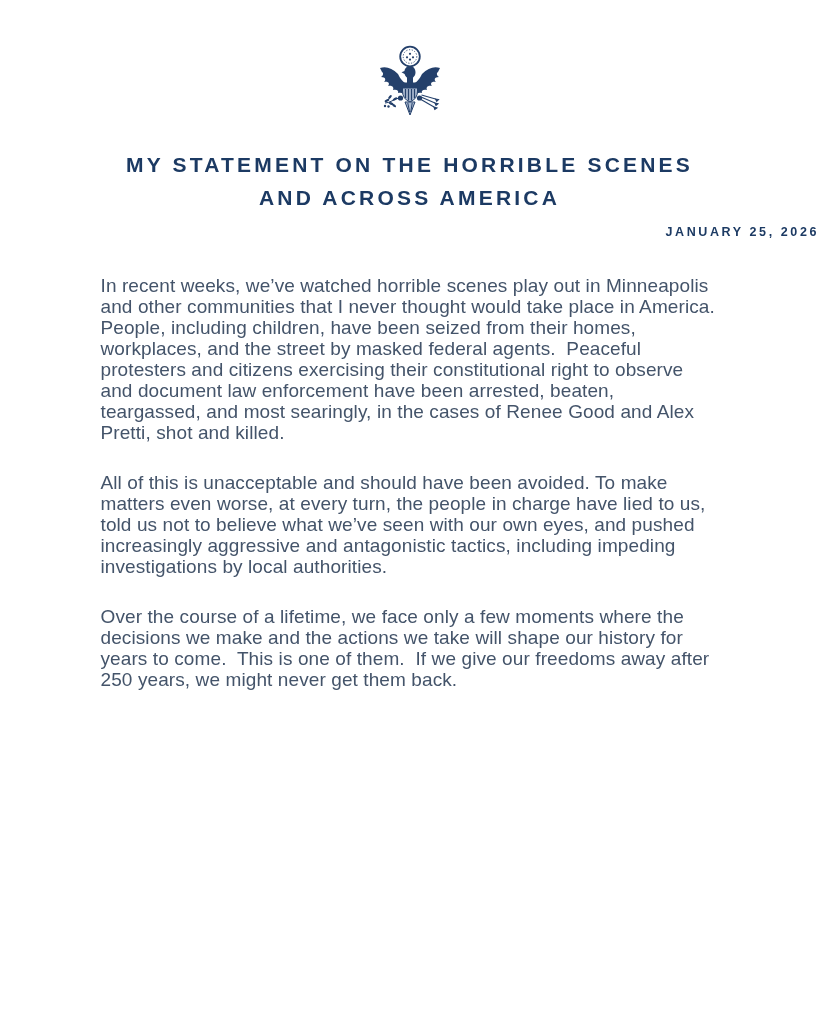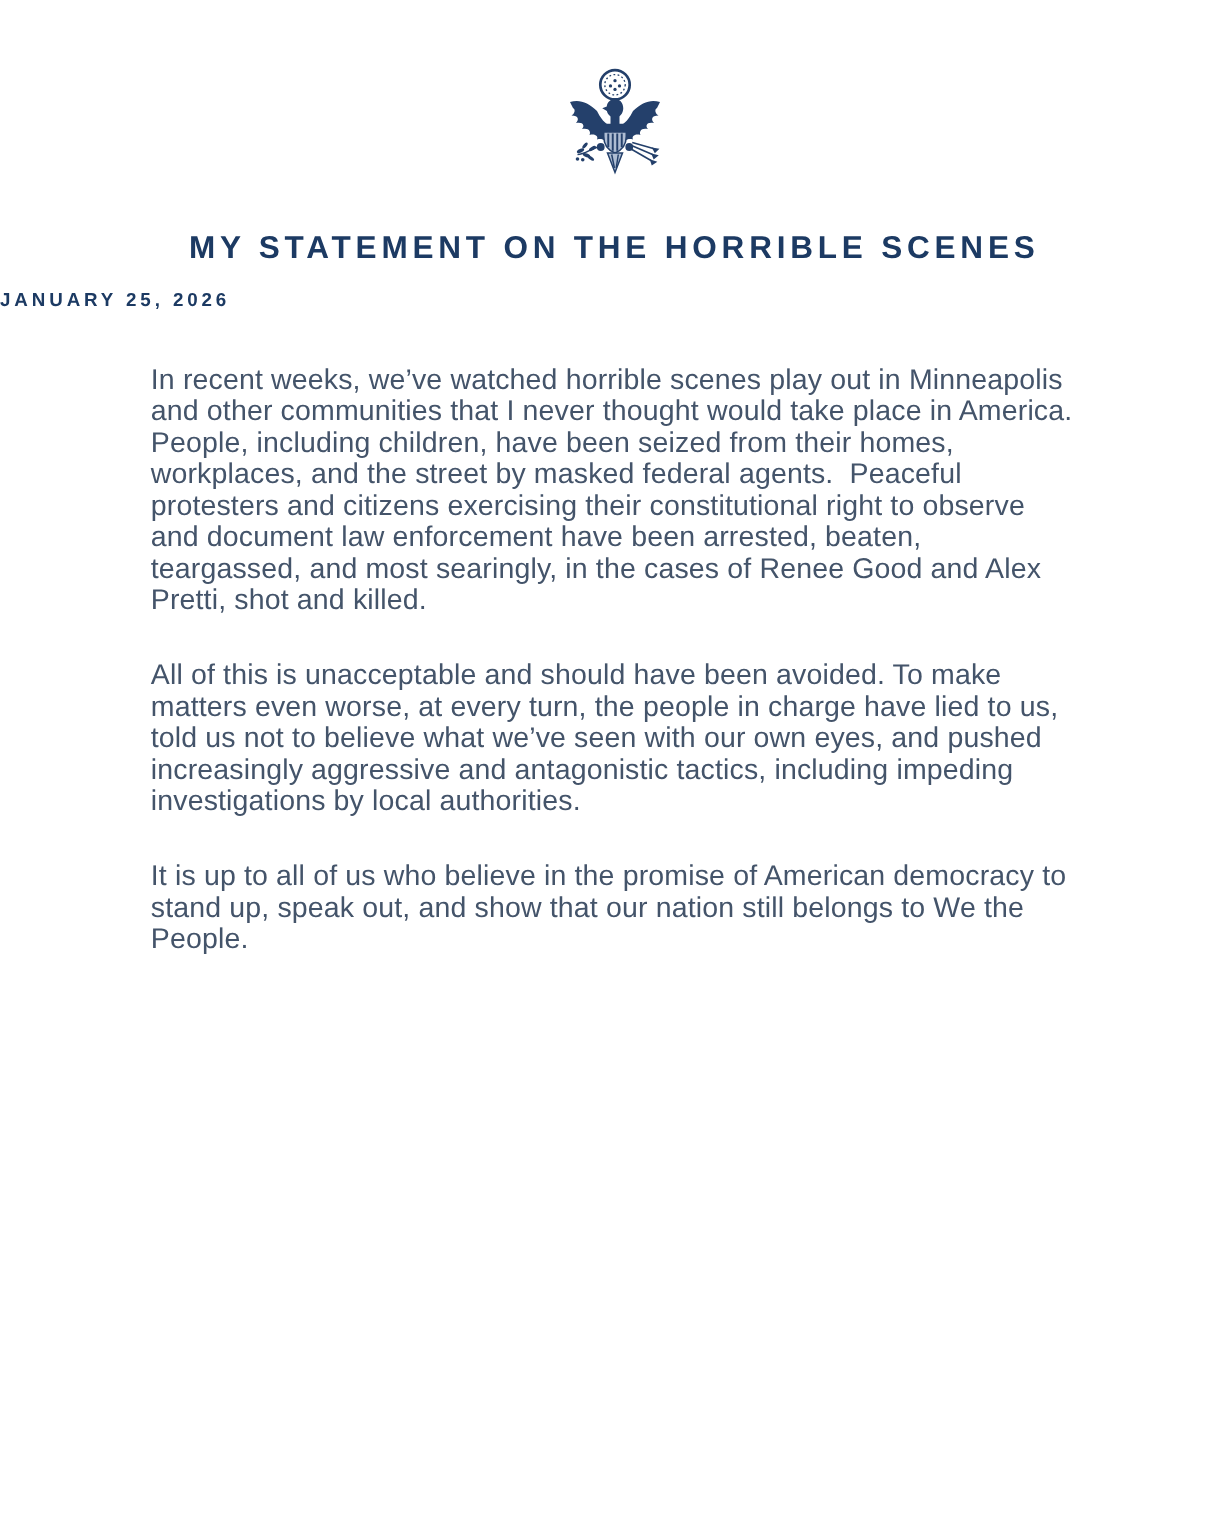--- a/index.html
+++ b/index.html
@@ -33,21 +33,21 @@
     line-height: 33px;
     font-weight: 700;
     letter-spacing: 3.2px;
     color: #1c3a63;
   }
   .title .title-line {
     display: block;
   }
   .date-line {
     margin-top: 11px;
-    text-align: left;
+    text-align: right;
     font-size: 12.5px;
     font-weight: 700;
     letter-spacing: 2.6px;
     color: #1c3a63;
   }
   .content {
     width: 618px;
     margin: 36px auto 0 auto;
   }
   .content p {
@@ -121,23 +121,24 @@
           <path d="M57,58 l3,0.8 -2,1.6 Z"></path>
           <path d="M56,62 l3,1 -2.2,1.5 Z"></path>
           <path d="M57.5,54 l3,0.5 -1.8,1.8 Z"></path>
         </g>
       </svg>
     </span>
   </div>
 
   <h1 class="title">
     <span class="title-line">MY STATEMENT ON THE HORRIBLE SCENES</span>
+    <span class="title-line">AND ACROSS AMERICA</span>
   </h1>
 
   <div class="date-line">JANUARY 25, 2026</div>
 
   <div class="content">
     <p>In recent weeks, we’ve watched horrible scenes play out in Minneapolis and other communities that I never thought would take place in America.  People, including children, have been seized from their homes, workplaces, and the street by masked federal agents.  Peaceful protesters and citizens exercising their constitutional right to observe and document law enforcement have been arrested, beaten, teargassed, and most searingly, in the cases of Renee Good and Alex Pretti, shot and killed.</p>
     <p>All of this is unacceptable and should have been avoided. To make matters even worse, at every turn, the people in charge have lied to us, told us not to believe what we’ve seen with our own eyes, and pushed increasingly aggressive and antagonistic tactics, including impeding investigations by local authorities.</p>
-    <p>It is up to all of us who believe in the promise of American democracy to stand up, speak out, and show that our nation still belongs to We the People.</p>
+    <p>Over the course of a lifetime, we face only a few moments where the decisions we make and the actions we take will shape our history for years to come.  This is one of them.  If we give our freedoms away after 250 years, we might never get them back.</p>
   </div>
 
 </div>
 
 </body></html>

